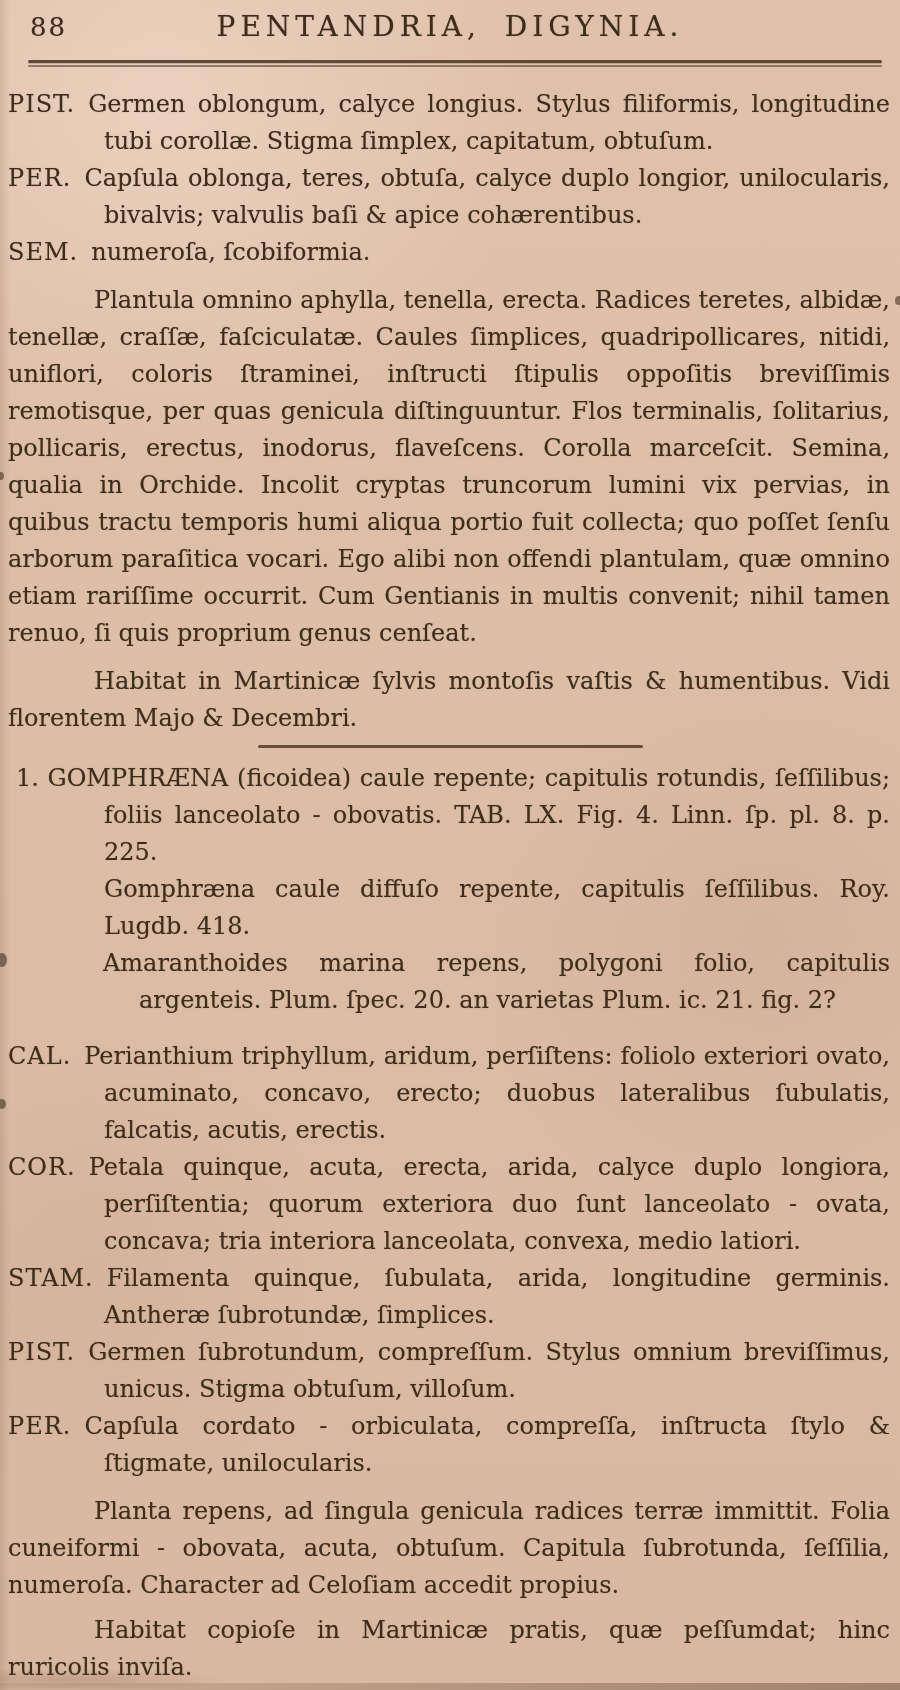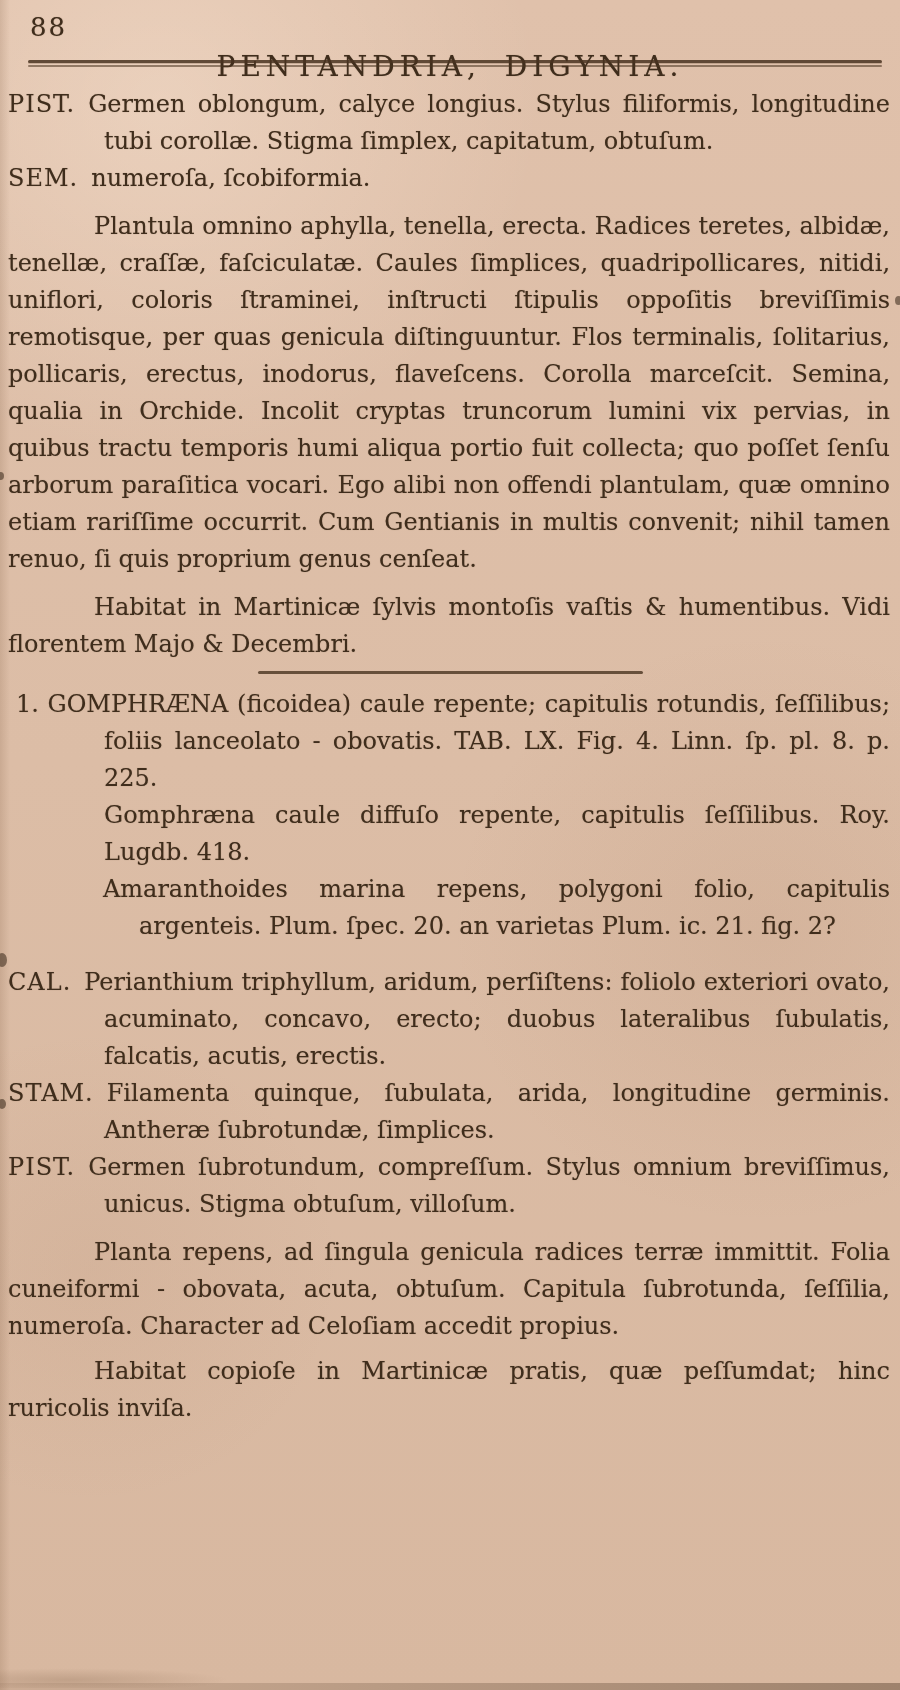--- a/index.html
+++ b/index.html
@@ -17,21 +17,21 @@
   .content{padding:0 10px 0 8px;}
   .txt{font-size:24px;line-height:37px;text-align:justify;
        text-shadow:0 0 1px rgba(62,42,22,.35);}
   .it{}
 
   
   .header{position:relative;height:46px;padding-top:10px;}
   .pageno{position:absolute;left:30px;top:12px;font-size:26px;letter-spacing:2px;
           text-shadow:0 0 1px rgba(62,42,22,.4);}
   .running-title{text-align:center;font-size:28px;letter-spacing:5px;word-spacing:10px;
-                 text-shadow:0 0 1px rgba(62,42,22,.4);margin-top:40px;}
+                 text-shadow:0 0 1px rgba(62,42,22,.4);}
   .rule-double{margin:4px 18px 10px 28px;}
   .rule-a{height:3px;background:#4a3421;opacity:.85;border-radius:2px;
           box-shadow:0 1px 0 rgba(74,52,33,.25);}
   .rule-b{height:2px;background:#4a3421;opacity:.55;margin-top:2px;border-radius:2px;}
 
   
   .entry{padding-left:96px;text-indent:-96px;}
   .entry .label{letter-spacing:1px;margin-right:13px;}
   .anatomy{margin-top:19px;}
 
@@ -77,20 +77,23 @@
     <div class="rule-b"></div>
   </div>
 
   <div class="content">
 
     <div class="anatomy">
       <div class="txt entry">
         <span class="label">PIST.</span><span><span>Germen oblongum, calyce longius.  Stylus filiformis, longitudine tubi corollæ.  Stigma ſimplex, capitatum, obtuſum.</span></span>
       </div>
       <div class="txt entry">
+        <span class="label">PER.</span><span><span>Capſula oblonga, teres, obtuſa, calyce duplo longior, unilocularis, bivalvis; valvulis baſi &amp; apice cohærentibus.</span></span>
+      </div>
+      <div class="txt entry">
         <span class="label">SEM.</span><span><span>numeroſa, ſcobiformia.</span></span>
       </div>
     </div>
 
     <div class="txt para"><span>Plantula omnino aphylla, tenella, erecta.  </span><span class="it">Radices</span><span> teretes, albidæ, tenellæ, craſſæ, faſciculatæ.  </span><span class="it">Caules</span><span> ſimplices, quadripollicares, nitidi, uniflori, coloris ſtraminei, inſtructi </span><span class="it">ſtipulis</span><span> oppoſitis breviſſimis remotisque, per quas genicula diſtinguuntur.  </span><span class="it">Flos</span><span> terminalis, ſolitarius, pollicaris, erectus, inodorus, flaveſcens.  </span><span class="it">Corolla</span><span> marceſcit.  </span><span class="it">Semina</span><span>, qualia in Orchide.  Incolit cryptas truncorum lumini vix pervias, in quibus tractu temporis humi aliqua portio fuit collecta; quo poſſet ſenſu arborum paraſitica vocari.  Ego alibi non offendi plantulam, quæ omnino etiam rariſſime occurrit.  Cum Gentianis in multis convenit; nihil tamen renuo, ſi quis proprium genus cenſeat.</span></div>
 
     <div class="txt para"><span>Habitat in Martinicæ ſylvis montoſis vaſtis &amp; humentibus.  Vidi florentem Majo &amp; Decembri.</span></div>
 
     <div class="genus-rule"></div>
 
@@ -98,24 +101,30 @@
       <div class="txt species-line1"><span>1. GOMPHRÆNA (</span><span class="it">ficoidea</span><span>) caule repente; capitulis rotundis, ſeſſilibus; foliis lanceolato - obovatis.  TAB. LX. Fig. 4.  </span><span class="it">Linn. ſp. pl.</span><span> 8. </span><span class="it">p.</span><span> 225.</span></div>
       <div class="txt syn"><span>Gomphræna caule diffuſo repente, capitulis ſeſſilibus. </span><span class="it">Roy. Lugdb.</span><span> 418.</span></div>
       <div class="txt syn-deep"><span>Amaranthoides marina repens, polygoni folio, capitulis argenteis.  </span><span class="it">Plum. ſpec.</span><span> 20. an varietas </span><span class="it">Plum. ic.</span><span> 21. </span><span class="it">fig.</span><span> 2?</span></div>
     </div>
 
     <div class="anatomy">
       <div class="txt entry">
         <span class="label">CAL.</span><span><span>Perianthium triphyllum, aridum, perſiſtens: foliolo exteriori ovato, acuminato, concavo, erecto; duobus lateralibus ſubulatis, falcatis, acutis, erectis.</span></span>
       </div>
       <div class="txt entry">
+        <span class="label">COR.</span><span><span>Petala quinque, acuta, erecta, arida, calyce duplo longiora, perſiſtentia; quorum exteriora duo ſunt lanceolato - ovata, concava; tria interiora lanceolata, convexa, medio latiori.</span></span>
+      </div>
+      <div class="txt entry">
         <span class="label">STAM.</span><span><span>Filamenta quinque, ſubulata, arida, longitudine germinis.  Antheræ ſubrotundæ, ſimplices.</span></span>
       </div>
       <div class="txt entry">
         <span class="label">PIST.</span><span><span>Germen ſubrotundum, compreſſum.  Stylus omnium breviſſimus, unicus.  Stigma obtuſum, villoſum.</span></span>
+      </div>
+      <div class="txt entry">
+        <span class="label">PER.</span><span><span>Capſula cordato - orbiculata, compreſſa, inſtructa ſtylo &amp; ſtigmate, unilocularis.</span></span>
       </div>
     </div>
 
     <div class="txt para"><span>Planta repens, ad ſingula genicula radices terræ immittit.  </span><span class="it">Folia</span><span> cuneiformi - obovata, acuta, obtuſum.  </span><span class="it">Capitula</span><span> ſubrotunda, ſeſſilia, numeroſa.  Character ad Celoſiam accedit propius.</span></div>
 
     <div class="txt para-tight"><span>Habitat copioſe in Martinicæ pratis, quæ peſſumdat; hinc ruricolis inviſa.</span></div>
 
   </div>
 
   <div class="edge-left"></div>

